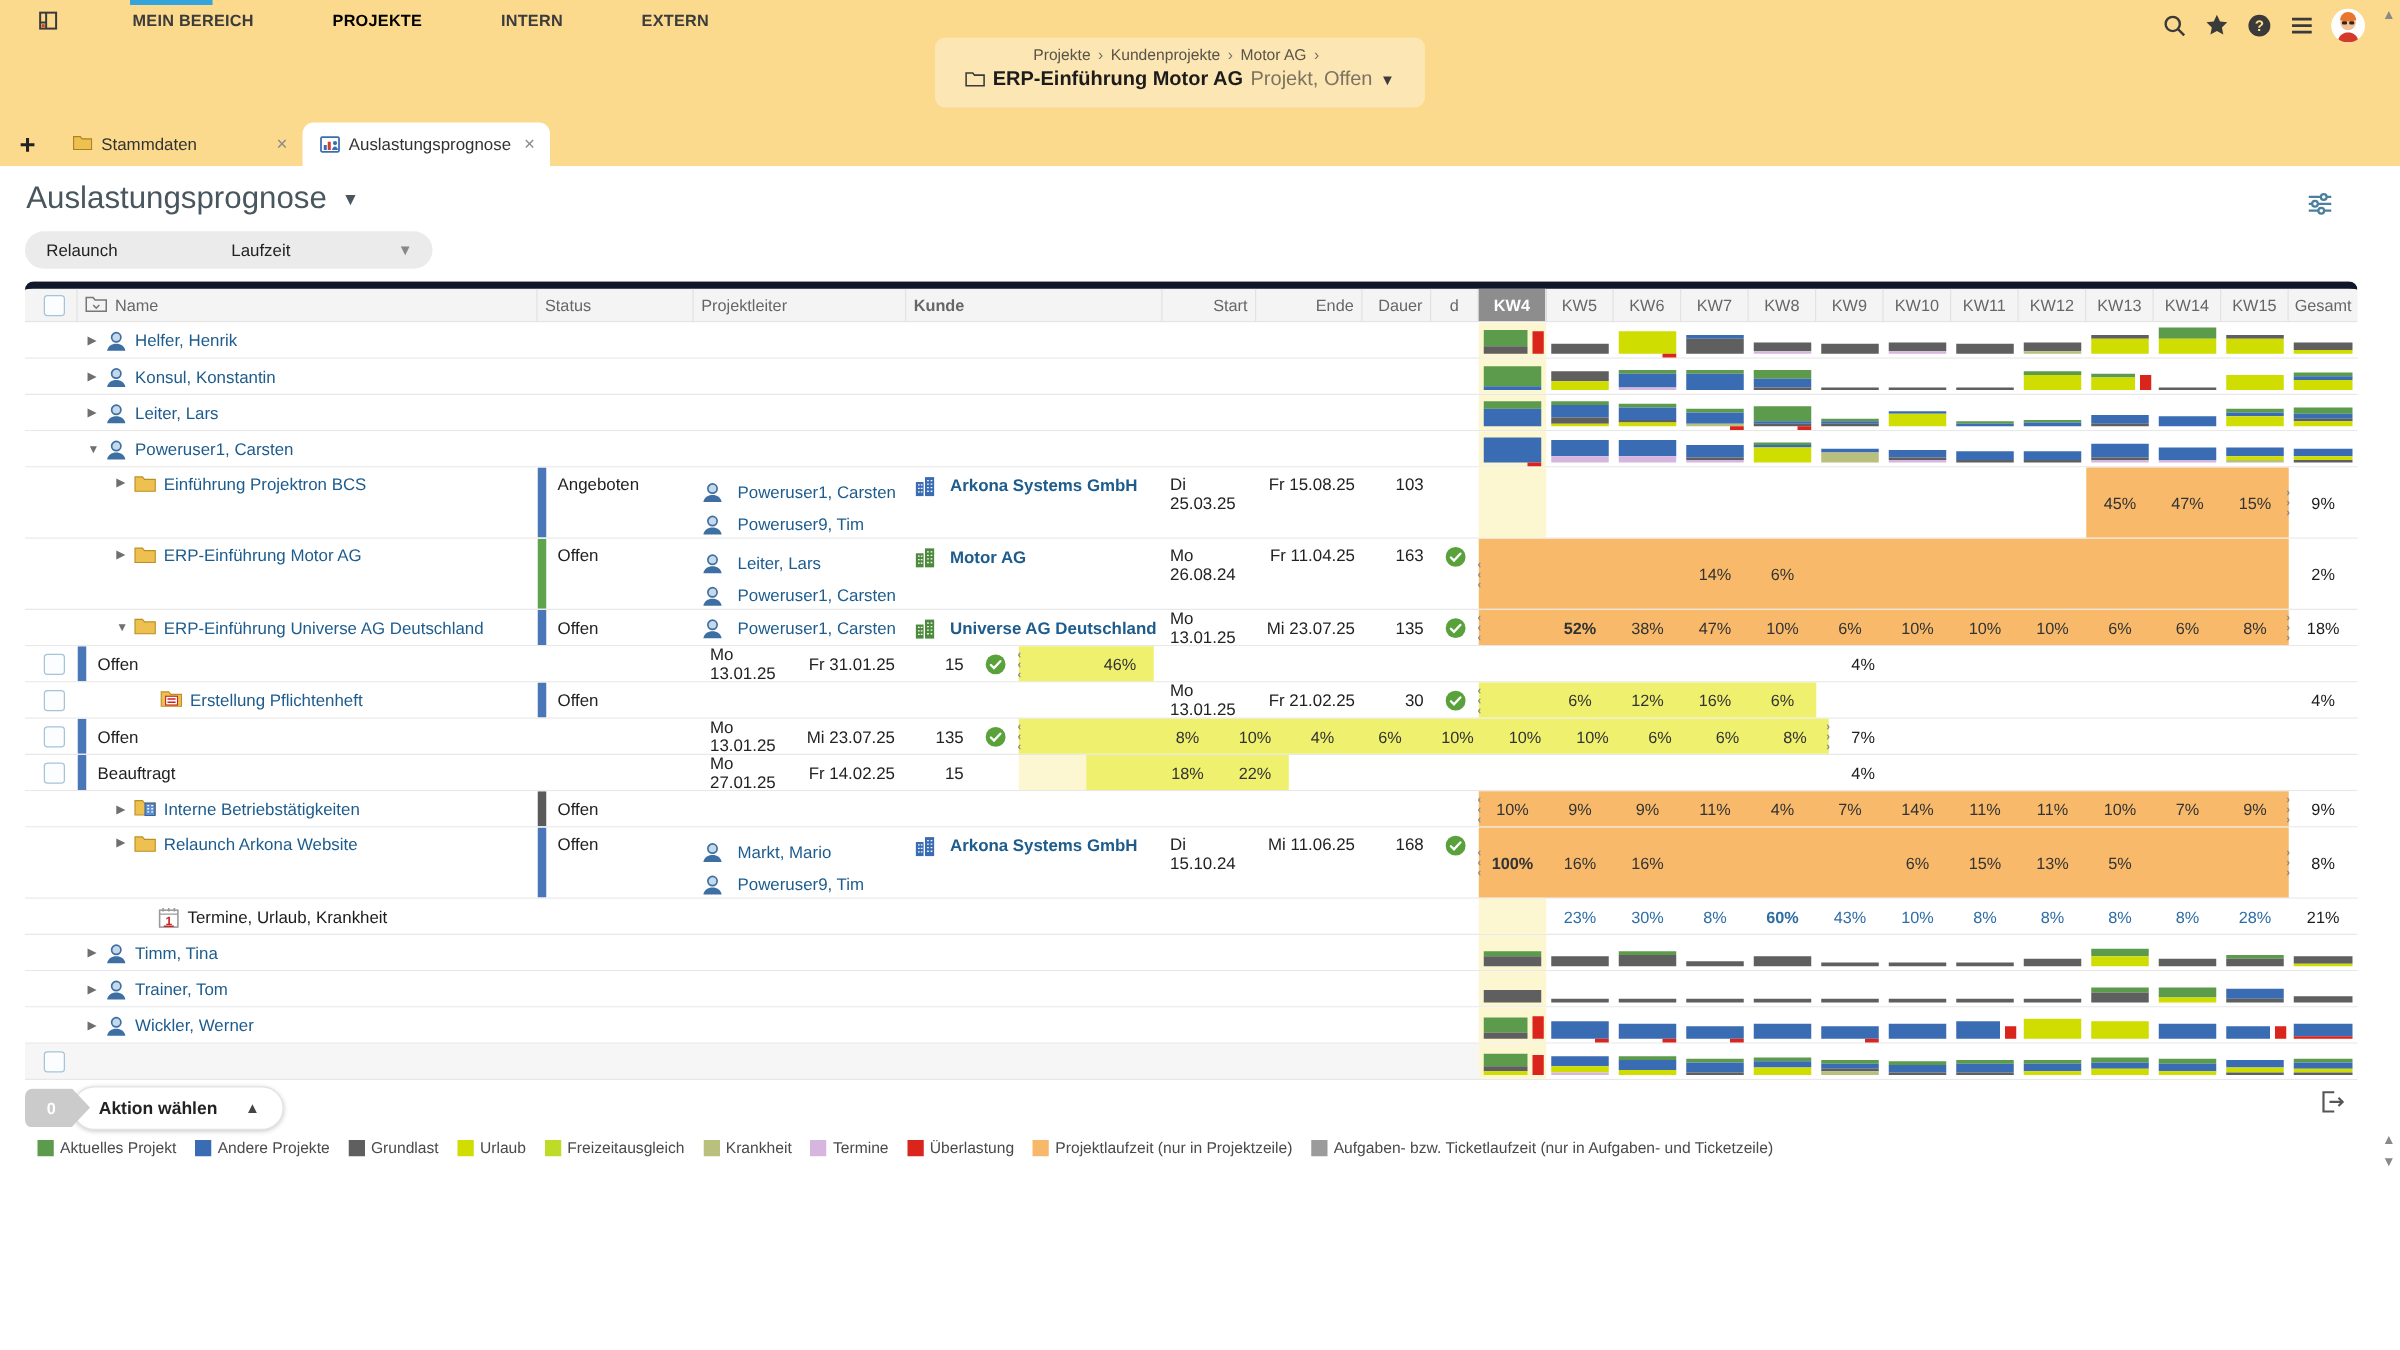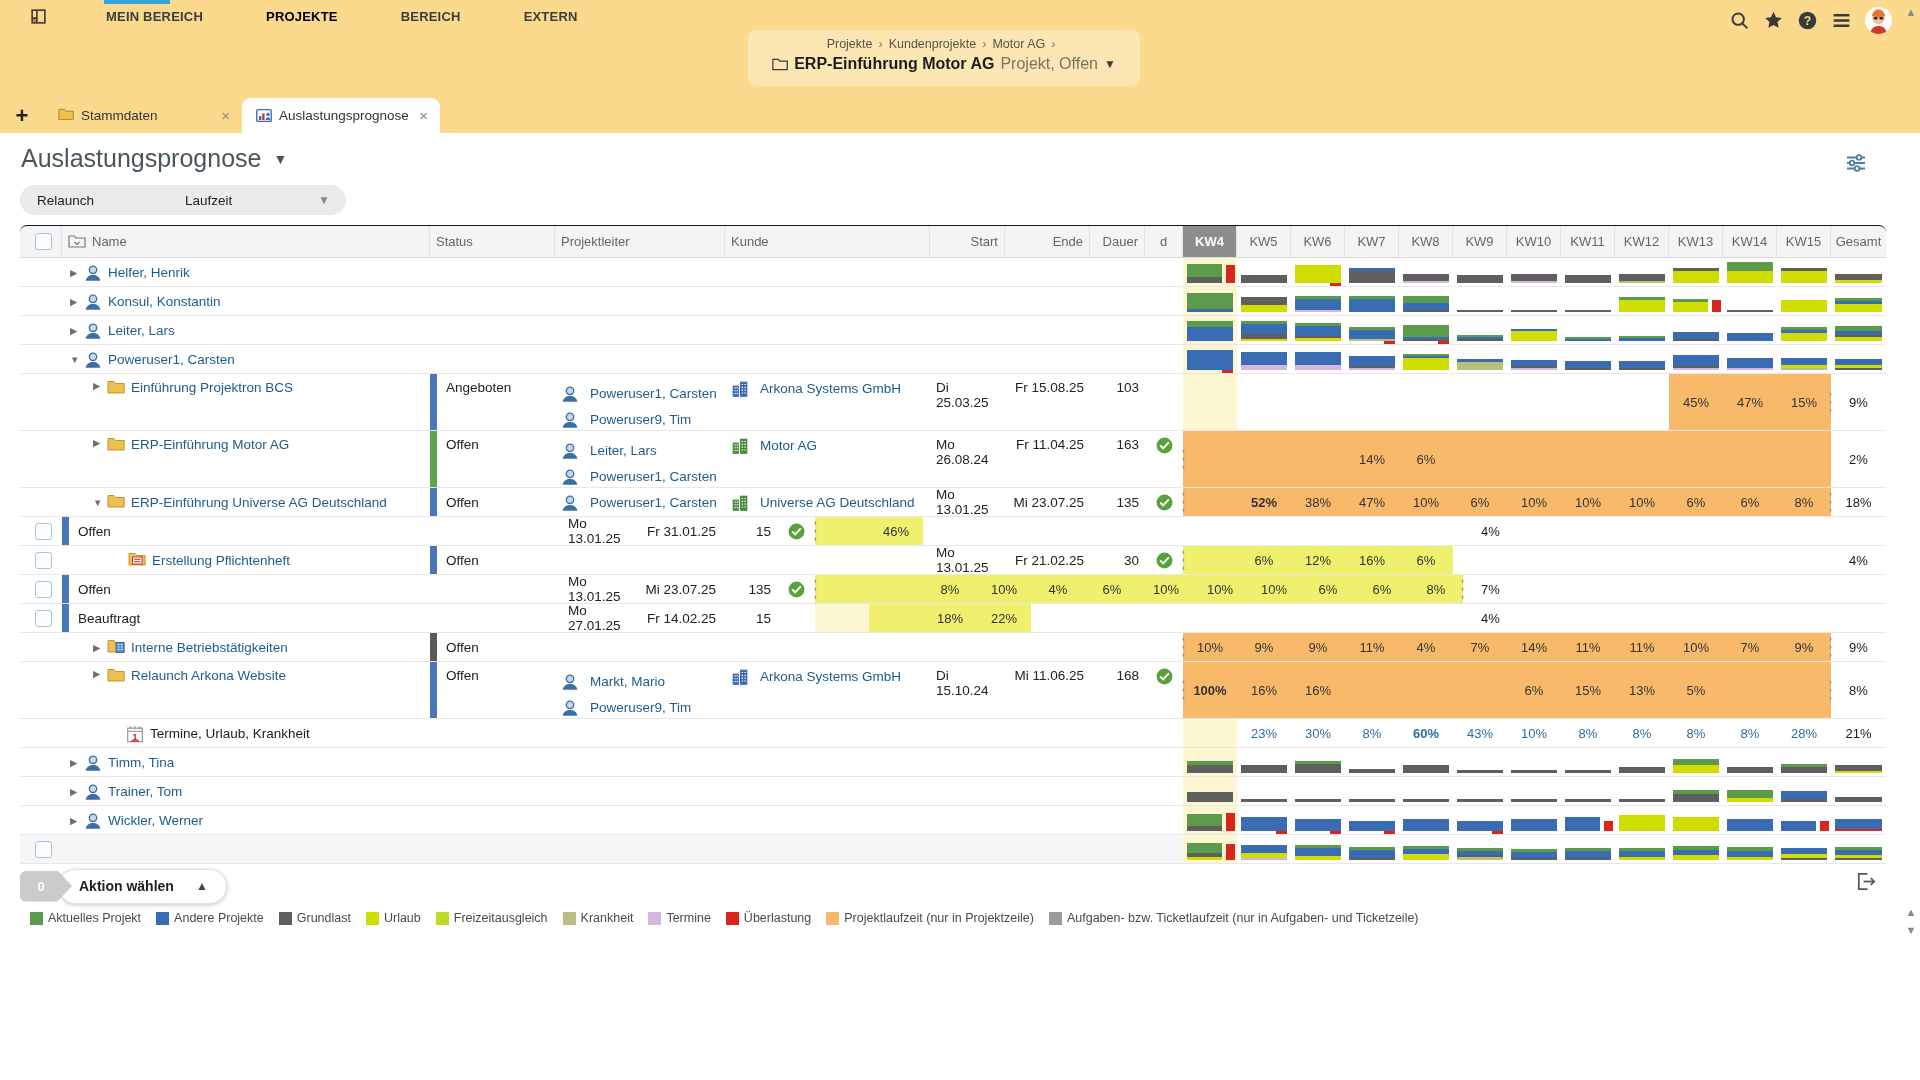--- a/index.html
+++ b/index.html
@@ -47,27 +47,27 @@
   .filterpill { position:absolute; top:52px; left:20px; width:326px; height:30px; background:#ebebeb;
     border-radius:16px; display:flex; align-items:center; font-size:13.5px; color:#222; cursor:pointer; }
   .filterpill .flabel { padding-left:17px; width:165px; }
   .filterpill .fval { flex:1; }
   .filterpill .fchev { padding-right:16px; color:#888; font-size:12px; }
 
   
   .tablewrap { position:absolute; top:92px; left:20px; width:1866px; border-radius:7px 7px 0 0; }
   .trow { display:flex; border-bottom:1px solid #e8e8e8; background:#fff; position:relative; }
   .trow.header { background:#f4f4f4; height:33px; border-bottom:1px solid #d9d9d9;
-    border-top:1px solid #0f172a; border-radius:7px 7px 0 0; overflow:hidden; }
+    border-top:6px solid #0f172a; border-radius:7px 7px 0 0; overflow:hidden; }
   .hcell { display:flex; align-items:center; font-size:13px; color:#666; border-right:1px solid #e2e2e2; padding:0 6px; }
   .hcell.kwcur { background:#8d8d8d; color:#fff; font-weight:700; justify-content:center; }
   .hcell.kw { justify-content:center; }
   .hcell.right { justify-content:flex-end; }
   .c-sel{width:42px;} .c-name{width:368px;} .c-status{width:125px;} .c-pl{width:170px;}
-  .c-ku{width:205px;} .c-start{width:75px;} .c-ende{width:85px;} .c-dauer{width:55px;} .c-d{width:38px;}
+  .c-ku{width:205px;font-weight:bold;} .c-start{width:75px;} .c-ende{width:85px;} .c-dauer{width:55px;} .c-d{width:38px;}
   .c-week{width:54px;} .c-total{width:55px;}
   .cell { display:flex; align-items:center; font-size:13.5px; color:#222; padding:0 6px; overflow:hidden; }
   .trow.tall { height:57px; } .trow.single { height:29px; }
   .trow.tall .cell { align-items:flex-start; padding-top:6px; }
   .checkbox { width:17px; height:17px; border:1.5px solid #a5c4da; border-radius:3px; background:#fbfdff; margin-left:9px; cursor:pointer; }
   .expander { width:14px; font-size:9.5px; color:#6f6f6f; cursor:pointer; flex:none; }
   .treeic { width:18px; height:16px; flex:none; margin-right:6px; }
   .linkname { color:#1d5c8d; cursor:pointer; white-space:nowrap; }
   .blackname { color:#1c1c1c; white-space:nowrap; }
   .statusbar { position:absolute; left:0; top:0; bottom:0; width:7px; }
@@ -129,21 +129,21 @@
   <div class="topbar">
     <div class="nav-indicator"></div>
     <div class="topnav">
       <span class="brand-ic"><svg viewBox="0 0 16 16" fill="none" stroke="#3a3a3a" stroke-width="1.5">
             <rect x="2" y="2" width="12" height="12"></rect>
             <path d="M6.5 2v12M2 9.5h4.5"></path>
             <rect x="3.2" y="10.7" width="2.2" height="2.2" fill="#d43a2a" stroke="none"></rect>
           </svg></span>
       <span class="nav-item">MEIN BEREICH</span>
       <span class="nav-item active">PROJEKTE</span>
-      <span class="nav-item">BEREICH</span>
+      <span class="nav-item">INTERN</span>
       <span class="nav-item">EXTERN</span>
     </div>
 
     <div class="crumbpill">
       <div class="crumbline">
         <span>Projekte</span><span class="sep">›</span><span>Kundenprojekte</span><span class="sep">›</span><span>Motor AG</span><span class="sep">›</span>
       </div>
       <div class="crumbtitle">
         <span class="tabic"><svg viewBox="0 0 18 14">
               <path d="M1 1.5h6l1.6 2H17.2V13H1z" fill="none" stroke="#3a3a3a" stroke-width="1.4"></path>

